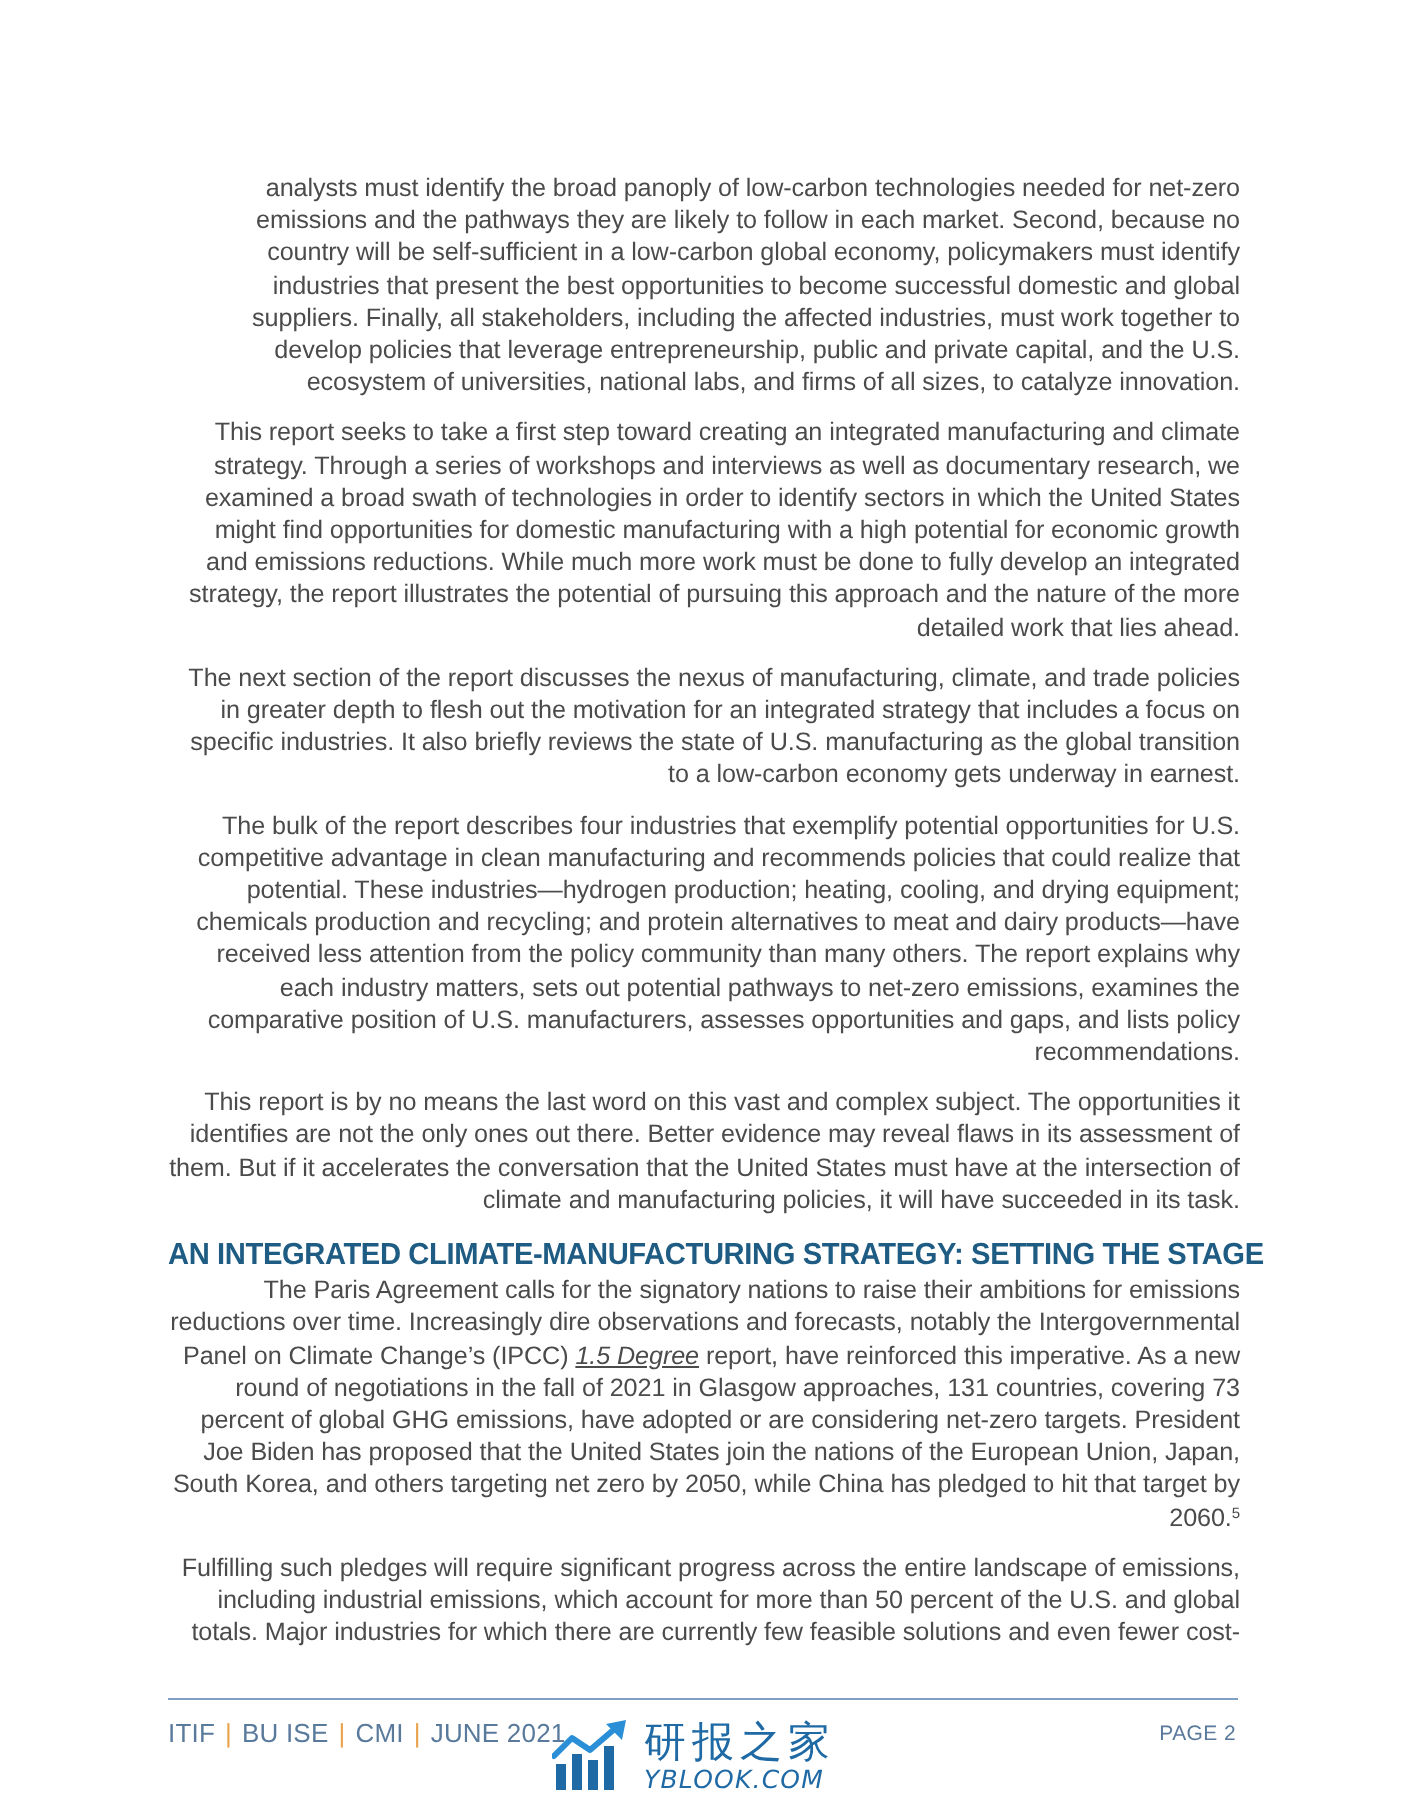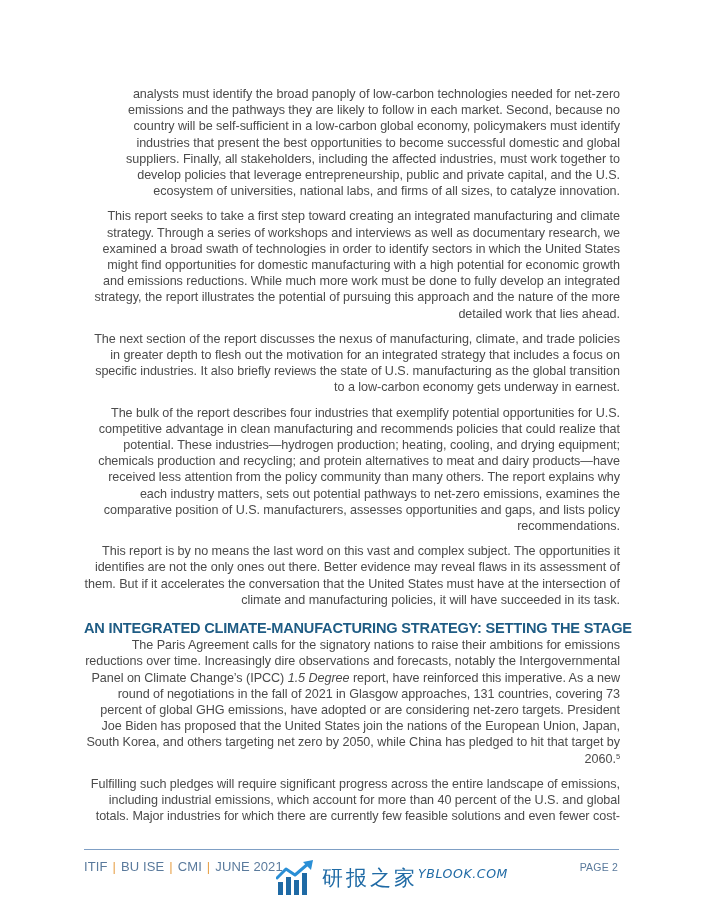--- a/index.html
+++ b/index.html
@@ -24,20 +24,21 @@
     .para {
       margin: 0 0 9px 0;
       font-size: 12.6px;
       line-height: 16.2px;
       letter-spacing: -0.05px;
       color: #4b4b4b;
       text-align: right;
     }
     .para em {
       font-style: italic;
+      text-decoration: underline;
     }
     .para sup {
       font-size: 7.5px;
       vertical-align: top;
       position: relative;
       top: -2px;
       color: #4b4b4b;
     }
     .section-heading {
       margin: 10px 0 0 0;
@@ -91,21 +92,21 @@
       display: flex;
       align-items: center;
     }
     .wm-logo {
       width: 40px;
       height: 36px;
       margin-right: 6px;
     }
     .wm-text {
       display: flex;
-      flex-direction: row;
+      flex-direction: column;
       justify-content: center;
     }
     .wm-cn {
       font-family: "DejaVu Sans", sans-serif;
       font-size: 21px;
       line-height: 23px;
       color: #1f6aa5;
       letter-spacing: 3px;
     }
     .wm-en {
@@ -124,21 +125,21 @@
   <p class="para">analysts must identify the broad panoply of low-carbon technologies needed for net-zero emissions and the pathways they are likely to follow in each market. Second, because no country will be self-sufficient in a low-carbon global economy, policymakers must identify industries that present the best opportunities to become successful domestic and global suppliers. Finally, all stakeholders, including the affected industries, must work together to develop policies that leverage entrepreneurship, public and private capital, and the U.S. ecosystem of universities, national labs, and firms of all sizes, to catalyze innovation.</p>
   <p class="para">This report seeks to take a first step toward creating an integrated manufacturing and climate strategy. Through a series of workshops and interviews as well as documentary research, we examined a broad swath of technologies in order to identify sectors in which the United States might find opportunities for domestic manufacturing with a high potential for economic growth and emissions reductions. While much more work must be done to fully develop an integrated strategy, the report illustrates the potential of pursuing this approach and the nature of the more detailed work that lies ahead.</p>
   <p class="para">The next section of the report discusses the nexus of manufacturing, climate, and trade policies in greater depth to flesh out the motivation for an integrated strategy that includes a focus on specific industries. It also briefly reviews the state of U.S. manufacturing as the global transition to a low-carbon economy gets underway in earnest.</p>
   <p class="para">The bulk of the report describes four industries that exemplify potential opportunities for U.S. competitive advantage in clean manufacturing and recommends policies that could realize that potential. These industries—hydrogen production; heating, cooling, and drying equipment; chemicals production and recycling; and protein alternatives to meat and dairy products—have received less attention from the policy community than many others. The report explains why each industry matters, sets out potential pathways to net-zero emissions, examines the comparative position of U.S. manufacturers, assesses opportunities and gaps, and lists policy recommendations.</p>
   <p class="para">This report is by no means the last word on this vast and complex subject. The opportunities it identifies are not the only ones out there. Better evidence may reveal flaws in its assessment of them. But if it accelerates the conversation that the United States must have at the intersection of climate and manufacturing policies, it will have succeeded in its task.</p>
 
   <h2 class="section-heading">AN INTEGRATED CLIMATE-MANUFACTURING STRATEGY: SETTING THE STAGE</h2>
 
   <p class="para after-heading"><span>The Paris Agreement calls for the signatory nations to raise their ambitions for emissions reductions over time. Increasingly dire observations and forecasts, notably the Intergovernmental Panel on Climate Change’s (IPCC) </span><em>1.5 Degree</em><span> report, have reinforced this imperative. As a new round of negotiations in the fall of 2021 in Glasgow approaches, 131 countries, covering 73 percent of global GHG emissions, have adopted or are considering net-zero targets. President Joe Biden has proposed that the United States join the nations of the European Union, Japan, South Korea, and others targeting net zero by 2050, while China has pledged to hit that target by 2060.</span><sup>5</sup></p>
 
-  <p class="para">Fulfilling such pledges will require significant progress across the entire landscape of emissions, including industrial emissions, which account for more than 40 percent of the U.S. and global totals. Major industries for which there are currently few feasible solutions and even fewer cost-</p>
+  <p class="para">Fulfilling such pledges will require significant progress across the entire landscape of emissions, including industrial emissions, which account for more than 50 percent of the U.S. and global totals. Major industries for which there are currently few feasible solutions and even fewer cost-</p>
 </div>
 
 <div class="footer-rule"></div>
 
 <div class="footer-left">
   <span>ITIF</span><span class="sep">|</span><span>BU ISE</span><span class="sep">|</span><span>CMI</span><span class="sep">|</span><span>JUNE 2021</span>
 </div>
 
 <div class="watermark">
   <svg class="wm-logo" viewBox="0 0 40 36">

